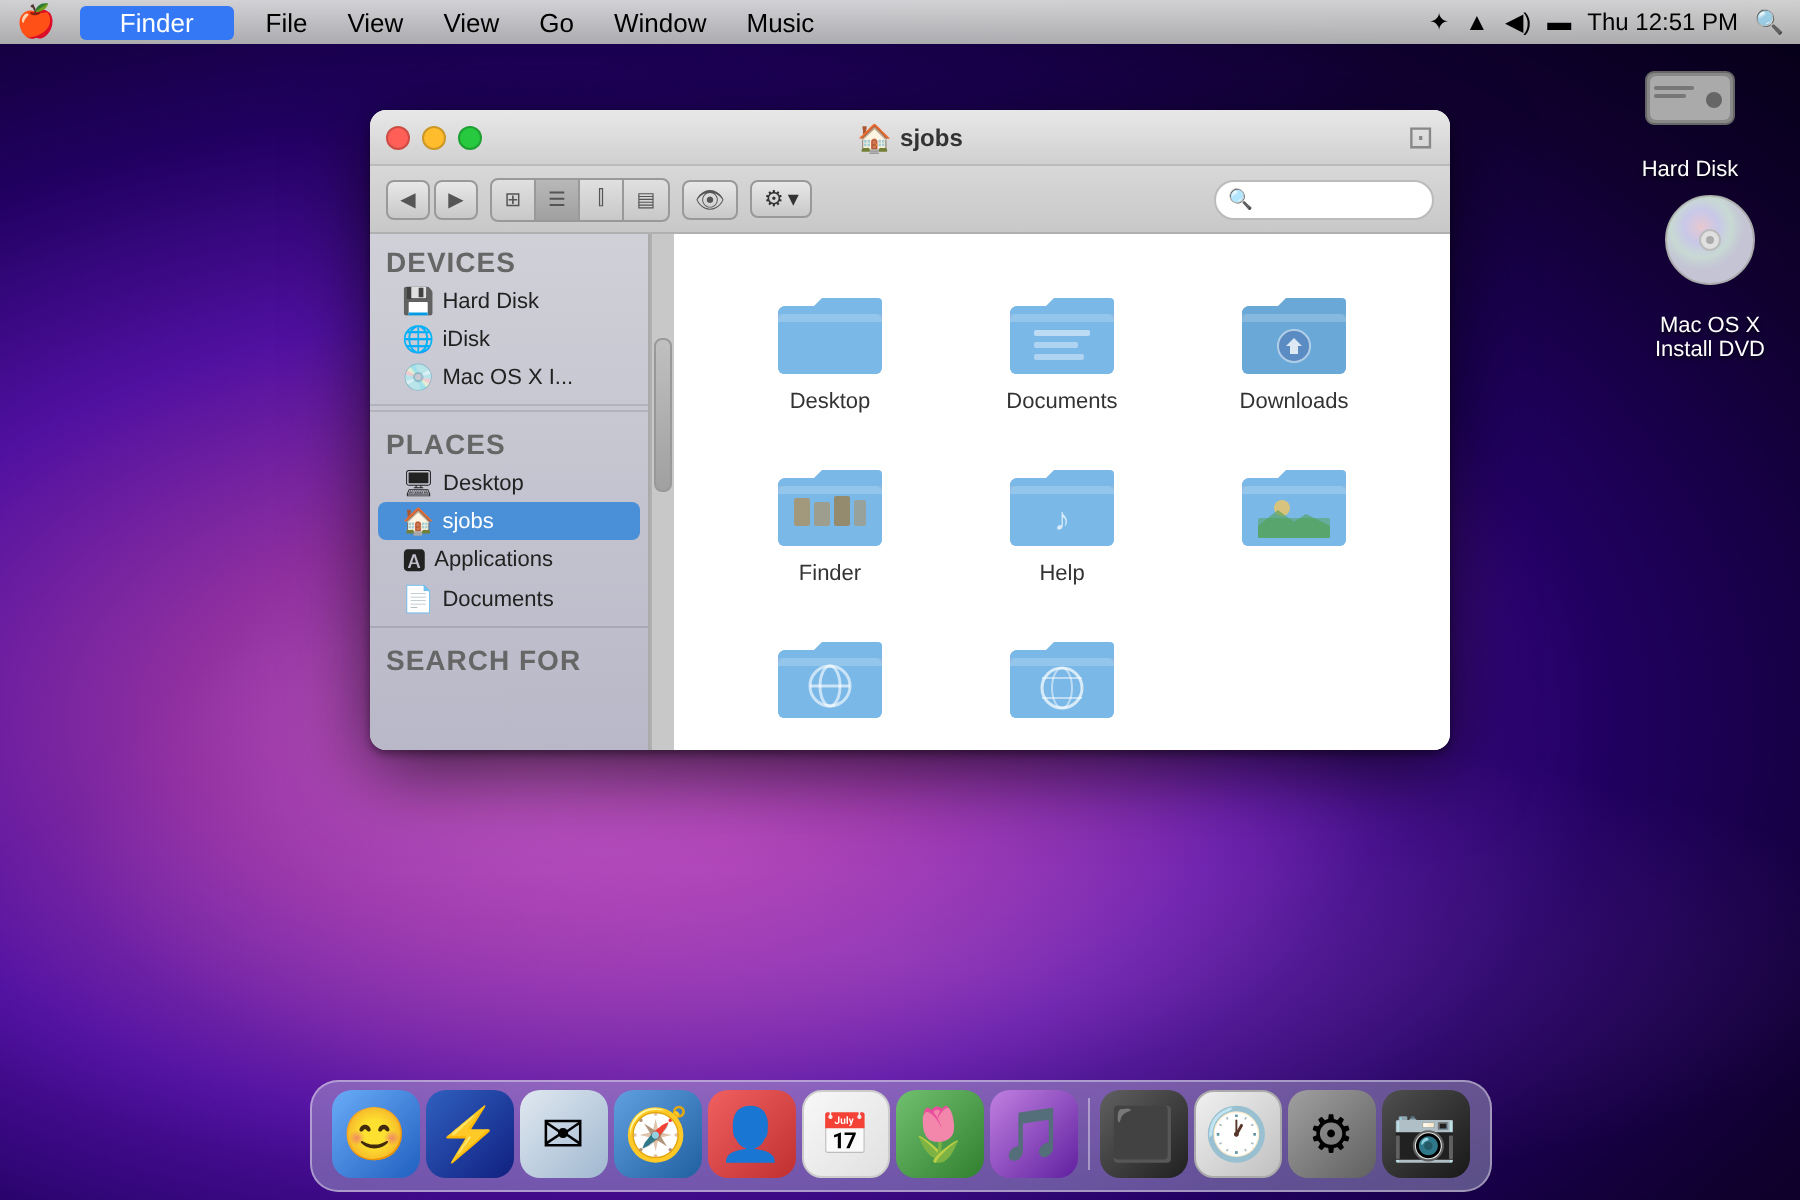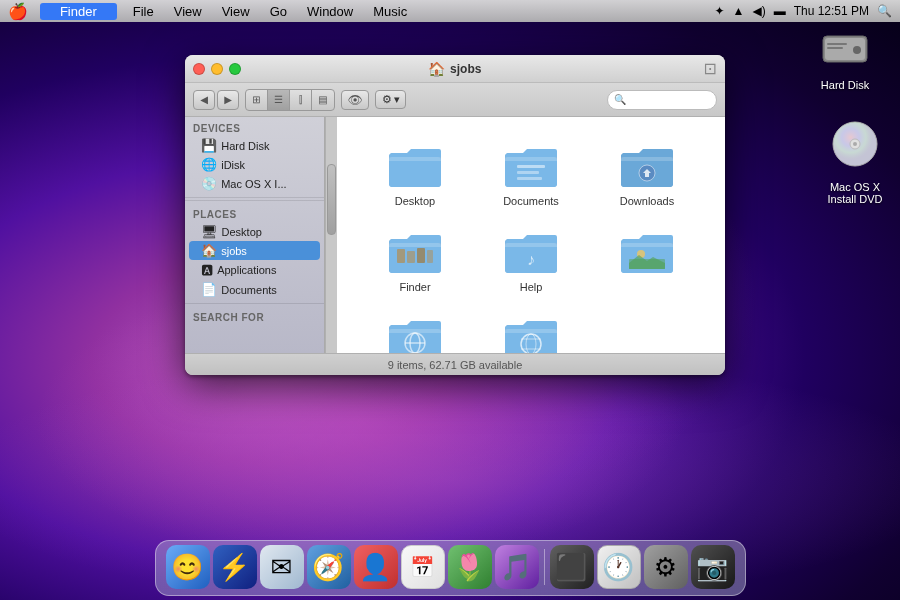--- a/index.html
+++ b/index.html
@@ -267,21 +267,21 @@
       border-right: 1px solid #aaa;
       flex-shrink: 0;
       overflow-y: auto;
       font-size: 11px;
     }
     .sidebar-section {
       padding: 4px 0 2px 0;
     }
     .sidebar-header {
       padding: 2px 8px;
-      font-size: 10px;
+      font-size: 14px;
       font-weight: bold;
       color: #666;
       text-transform: uppercase;
       letter-spacing: 0.5px;
     }
     .sidebar-item {
       display: flex;
       align-items: center;
       gap: 4px;
       padding: 2px 8px 2px 16px;
@@ -448,21 +448,21 @@
         <rect x="2" y="6" width="44" height="26" rx="4" fill="#888" stroke="#666" stroke-width="1"></rect>
         <rect x="4" y="8" width="40" height="22" rx="3" fill="#aaa"></rect>
         <circle cx="36" cy="20" r="4" fill="#666"></circle>
         <rect x="6" y="13" width="20" height="2" rx="1" fill="#777"></rect>
         <rect x="6" y="17" width="16" height="2" rx="1" fill="#777"></rect>
       </svg>
     </div>
     <span class="icon-label">Hard Disk</span>
   </div>
 
-  <div class="desktop-icon dvd-icon" style="top:120px;right:10px;">
+  <div class="desktop-icon dvd-icon" style="top:96px;right:10px;">
     <div class="icon-img">
       <svg width="48" height="48" viewBox="0 0 48 48">
         <circle cx="24" cy="24" r="22" fill="#c8c8d8" stroke="#aaa" stroke-width="1"></circle>
         <circle cx="24" cy="24" r="22" fill="url(#dvd-grad)"></circle>
         <defs>
           <radialGradient id="dvd-grad" cx="40%" cy="35%">
             <stop offset="0%" stop-color="rgba(255,200,200,0.6)"></stop>
             <stop offset="40%" stop-color="rgba(200,200,255,0.4)"></stop>
             <stop offset="70%" stop-color="rgba(200,255,200,0.3)"></stop>
             <stop offset="100%" stop-color="rgba(180,180,200,0.2)"></stop>
@@ -661,84 +661,81 @@
               <ellipse cx="28" cy="29" rx="5" ry="10" fill="none" stroke="rgba(255,255,255,0.5)" stroke-width="1"></ellipse>
               <line x1="18" y1="24" x2="38" y2="24" stroke="rgba(255,255,255,0.5)" stroke-width="1"></line>
               <line x1="18" y1="34" x2="38" y2="34" stroke="rgba(255,255,255,0.5)" stroke-width="1"></line>
             </svg>
 
           </div>
         </div>
       </div>
     </div>
 
-    <div class="status-bar">
-      <span>9 items, 62.71 GB available</span>
+  </div>
+
+  <div class="dock-container">
+    <div class="dock">
+      <div class="dock-item">
+        <div class="dock-icon" style="background:linear-gradient(135deg,#6aabf7,#2060c0);">
+          <span>😊</span>
+        </div>
+      </div>
+      <div class="dock-item">
+        <div class="dock-icon" style="background:linear-gradient(135deg,#3060c0,#102080);">
+          <span>⚡</span>
+        </div>
+      </div>
+      <div class="dock-item">
+        <div class="dock-icon" style="background:linear-gradient(135deg,#e0e8f0,#a0b8d0);">
+          <span>✉</span>
+        </div>
+      </div>
+      <div class="dock-item">
+        <div class="dock-icon" style="background:linear-gradient(135deg,#60a0e0,#2060a0);">
+          <span>🧭</span>
+        </div>
+      </div>
+      <div class="dock-item">
+        <div class="dock-icon" style="background:linear-gradient(135deg,#f06060,#c03030);">
+          <span>👤</span>
+        </div>
+      </div>
+      <div class="dock-item">
+        <div class="dock-icon" style="background:linear-gradient(135deg,#f8f8f8,#e0e0e0);border:1px solid #ccc;">
+          <span style="font-size:20px;">📅</span>
+        </div>
+      </div>
+      <div class="dock-item">
+        <div class="dock-icon" style="background:linear-gradient(135deg,#70c070,#308030);">
+          <span>🌷</span>
+        </div>
+      </div>
+      <div class="dock-item">
+        <div class="dock-icon" style="background:linear-gradient(135deg,#c080e0,#6020a0);">
+          <span>🎵</span>
+        </div>
+      </div>
+      <div class="dock-separator"></div>
+      <div class="dock-item">
+        <div class="dock-icon" style="background:linear-gradient(135deg,#606060,#202020);">
+          <span>⬛</span>
+        </div>
+      </div>
+      <div class="dock-item">
+        <div class="dock-icon" style="background:linear-gradient(135deg,#f0f0f0,#c0c0c0);border:1px solid #aaa;">
+          <span>🕐</span>
+        </div>
+      </div>
+      <div class="dock-item">
+        <div class="dock-icon" style="background:linear-gradient(135deg,#a0a0a0,#606060);">
+          <span>⚙</span>
+        </div>
+      </div>
+      <div class="dock-item">
+        <div class="dock-icon" style="background:linear-gradient(135deg,#505050,#181818);">
+          <span>📷</span>
+        </div>
+      </div>
     </div>
   </div>
 
-  <div class="dock-container">
-    <div class="dock">
-      <div class="dock-item">
-        <div class="dock-icon" style="background:linear-gradient(135deg,#6aabf7,#2060c0);">
-          <span>😊</span>
-        </div>
-      </div>
-      <div class="dock-item">
-        <div class="dock-icon" style="background:linear-gradient(135deg,#3060c0,#102080);">
-          <span>⚡</span>
-        </div>
-      </div>
-      <div class="dock-item">
-        <div class="dock-icon" style="background:linear-gradient(135deg,#e0e8f0,#a0b8d0);">
-          <span>✉</span>
-        </div>
-      </div>
-      <div class="dock-item">
-        <div class="dock-icon" style="background:linear-gradient(135deg,#60a0e0,#2060a0);">
-          <span>🧭</span>
-        </div>
-      </div>
-      <div class="dock-item">
-        <div class="dock-icon" style="background:linear-gradient(135deg,#f06060,#c03030);">
-          <span>👤</span>
-        </div>
-      </div>
-      <div class="dock-item">
-        <div class="dock-icon" style="background:linear-gradient(135deg,#f8f8f8,#e0e0e0);border:1px solid #ccc;">
-          <span style="font-size:20px;">📅</span>
-        </div>
-      </div>
-      <div class="dock-item">
-        <div class="dock-icon" style="background:linear-gradient(135deg,#70c070,#308030);">
-          <span>🌷</span>
-        </div>
-      </div>
-      <div class="dock-item">
-        <div class="dock-icon" style="background:linear-gradient(135deg,#c080e0,#6020a0);">
-          <span>🎵</span>
-        </div>
-      </div>
-      <div class="dock-separator"></div>
-      <div class="dock-item">
-        <div class="dock-icon" style="background:linear-gradient(135deg,#606060,#202020);">
-          <span>⬛</span>
-        </div>
-      </div>
-      <div class="dock-item">
-        <div class="dock-icon" style="background:linear-gradient(135deg,#f0f0f0,#c0c0c0);border:1px solid #aaa;">
-          <span>🕐</span>
-        </div>
-      </div>
-      <div class="dock-item">
-        <div class="dock-icon" style="background:linear-gradient(135deg,#a0a0a0,#606060);">
-          <span>⚙</span>
-        </div>
-      </div>
-      <div class="dock-item">
-        <div class="dock-icon" style="background:linear-gradient(135deg,#505050,#181818);">
-          <span>📷</span>
-        </div>
-      </div>
-    </div>
-  </div>
-
 </div>
 
 </body></html>

